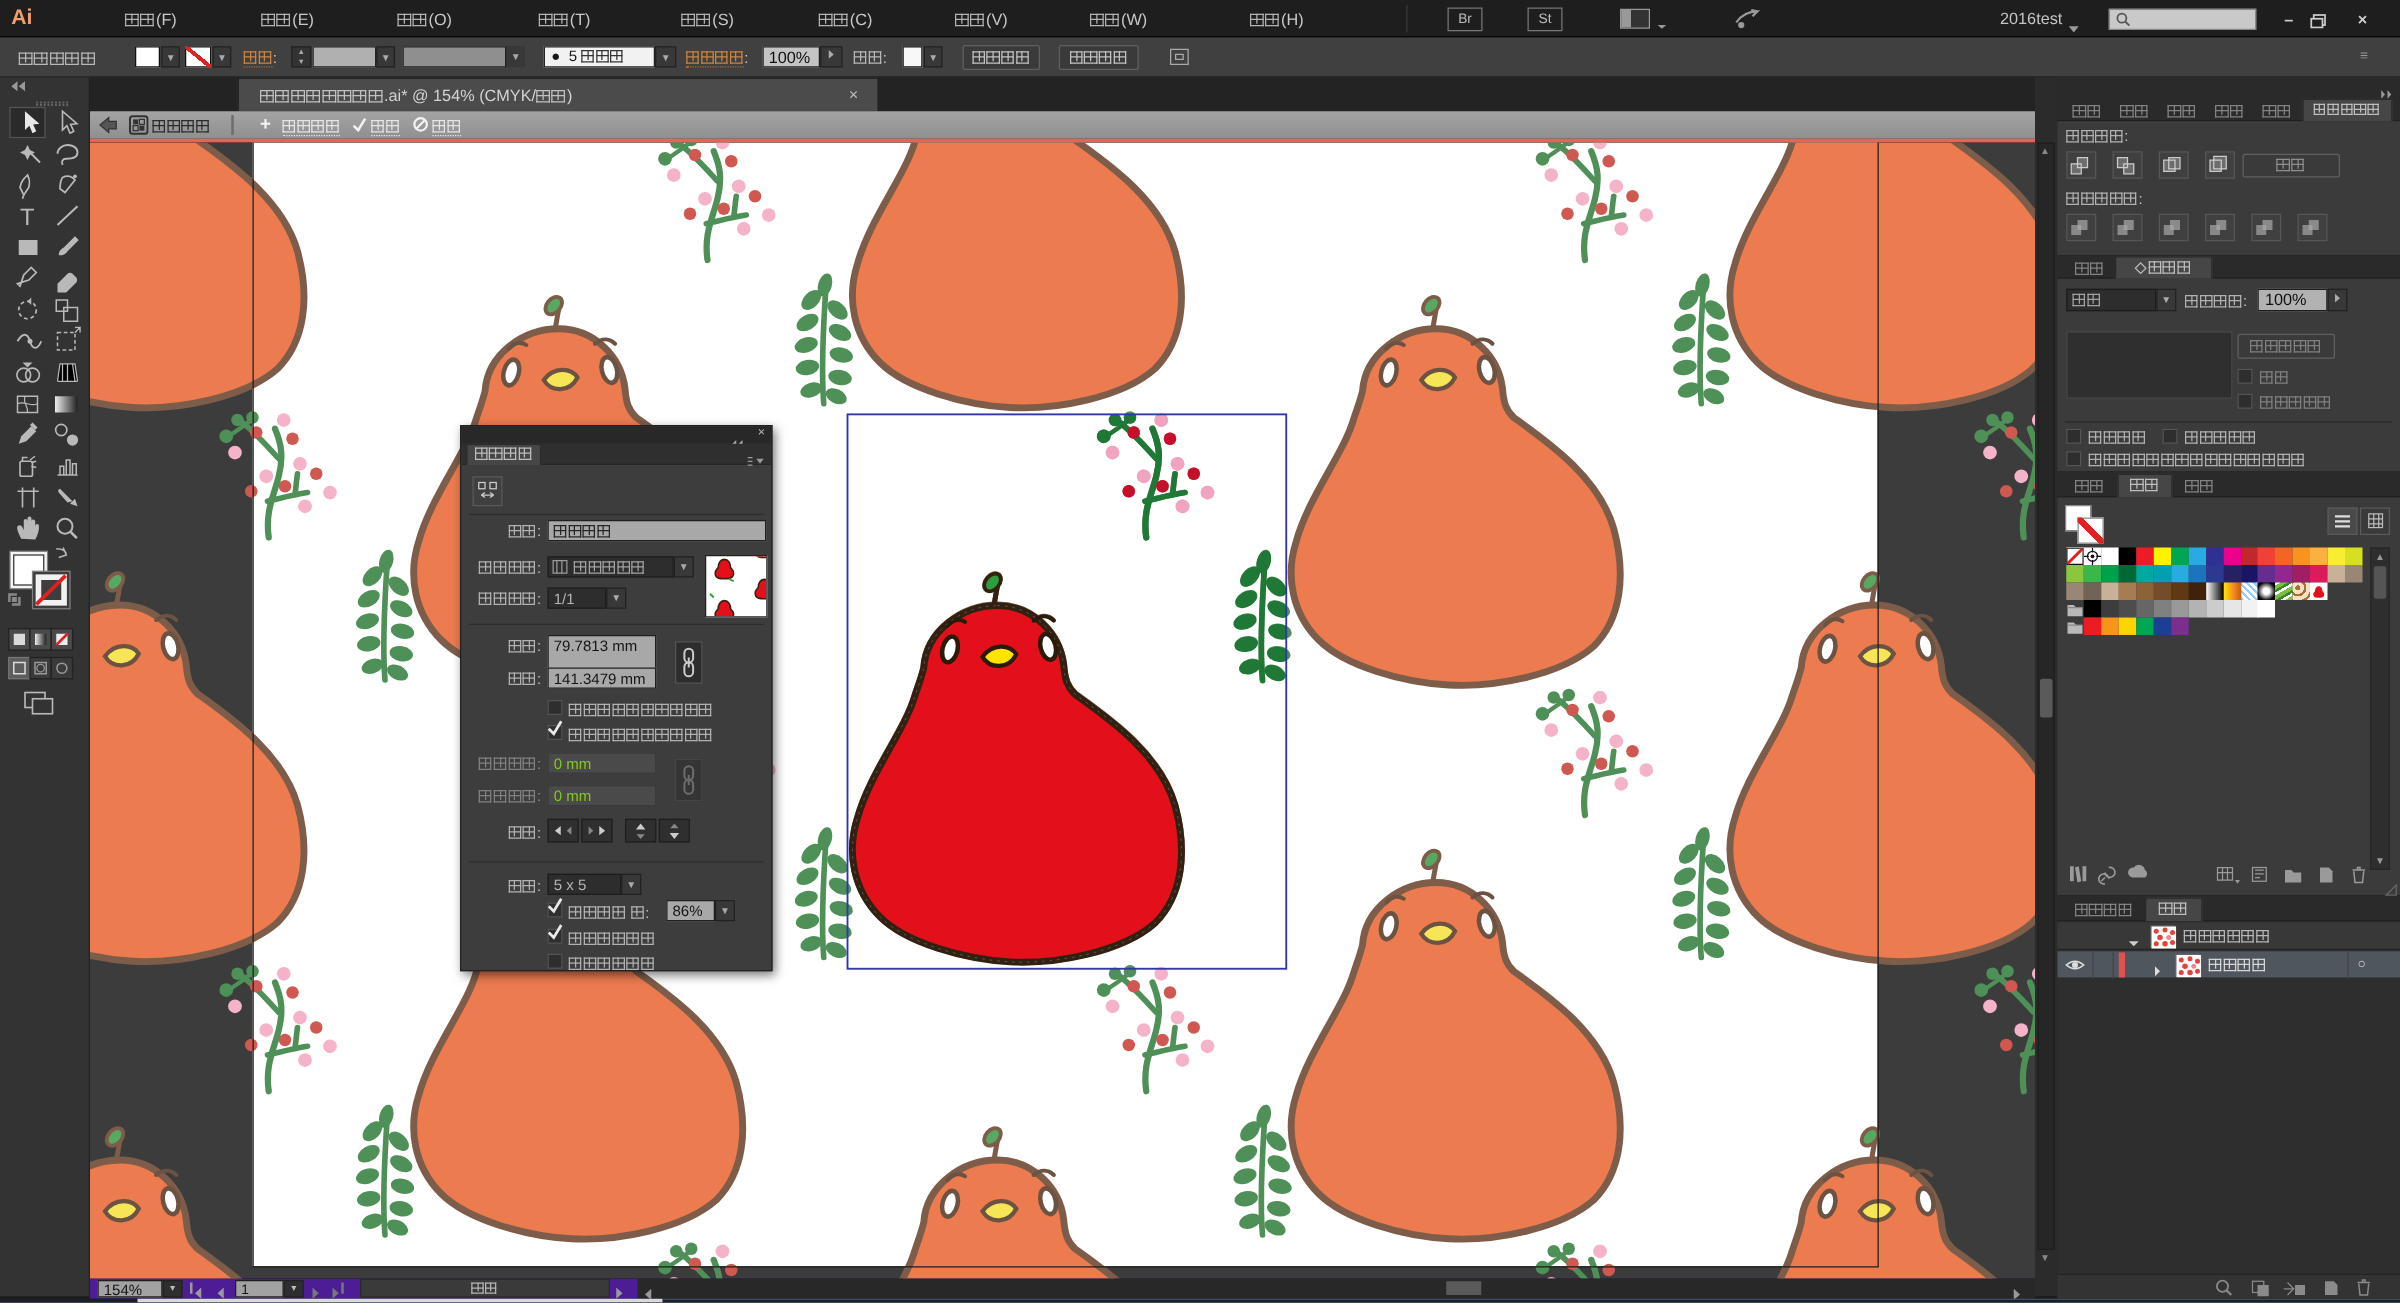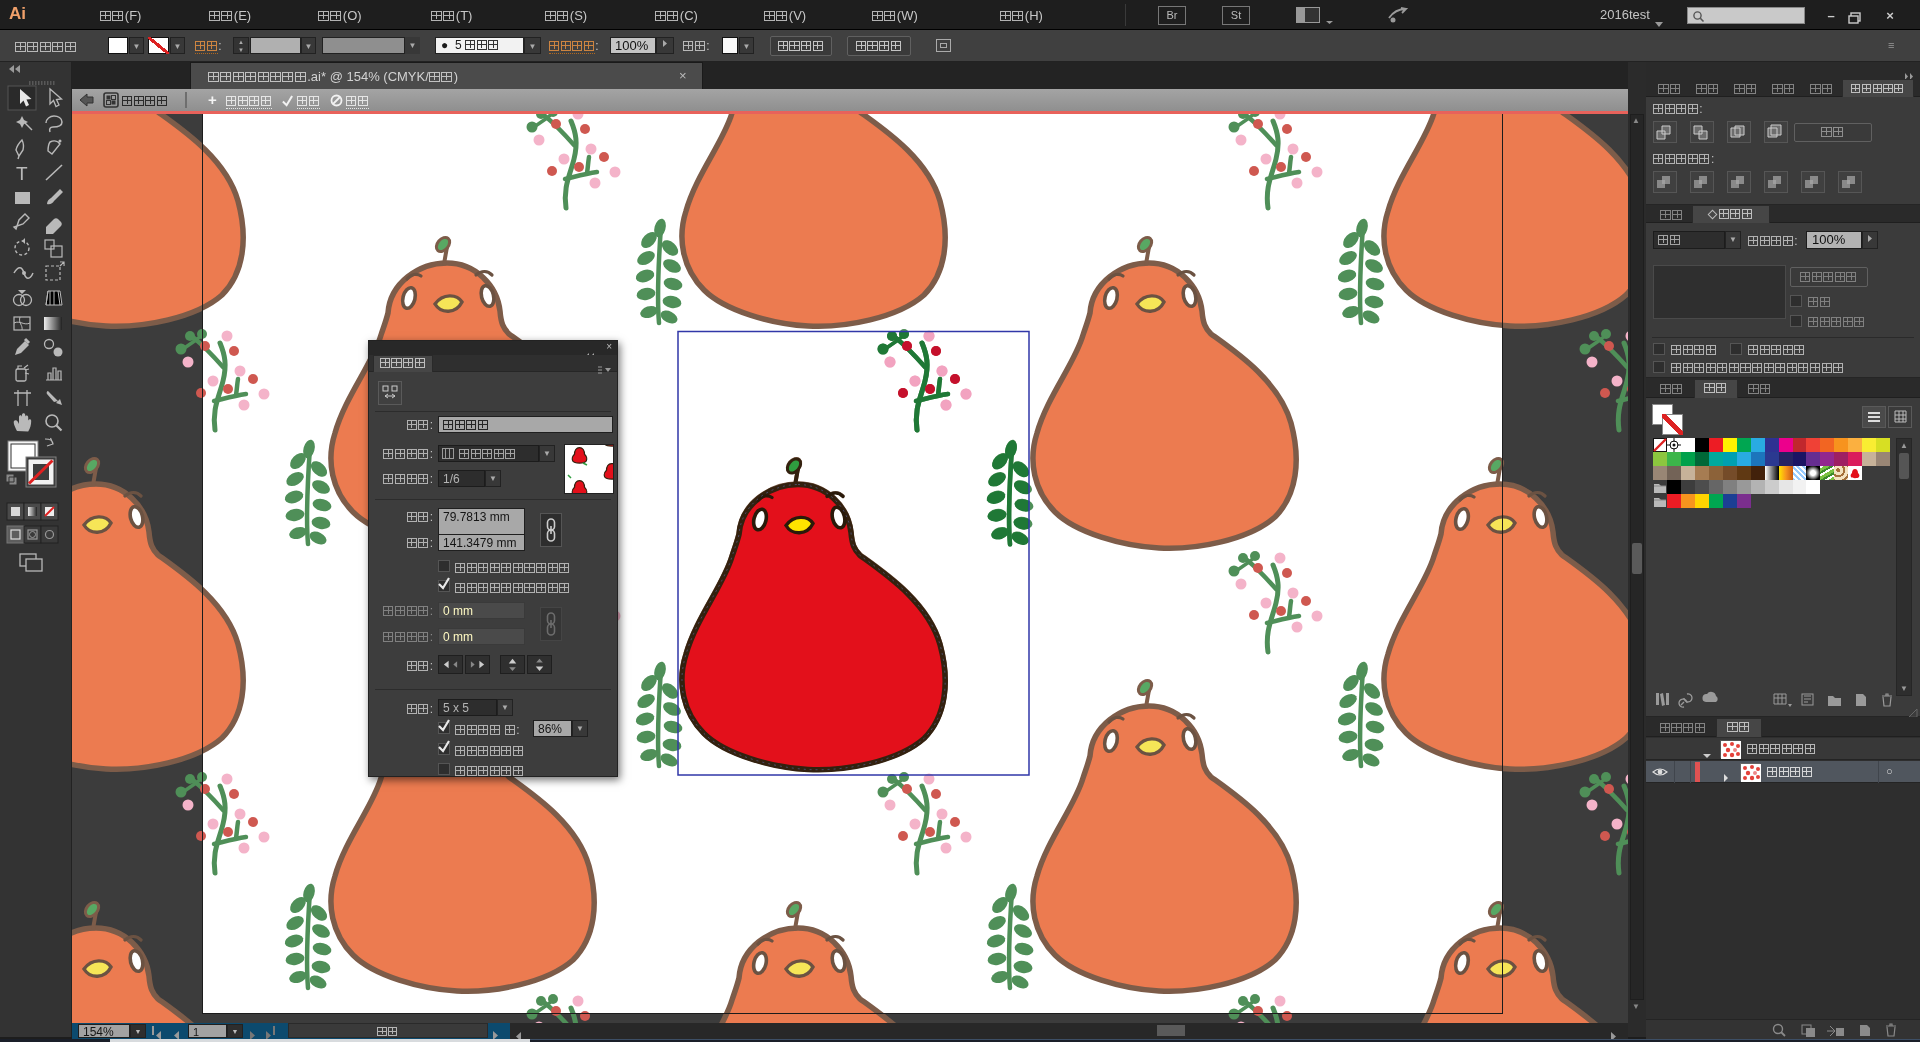--- a/index.html
+++ b/index.html
@@ -9,21 +9,21 @@
  background:linear-gradient(currentColor,currentColor) 0 0/100% 1px no-repeat,
  linear-gradient(currentColor,currentColor) 0 47%/100% 1px no-repeat,
  linear-gradient(currentColor,currentColor) 0 100%/100% 1px no-repeat,
  linear-gradient(currentColor,currentColor) 0 0/1px 100% no-repeat,
  linear-gradient(currentColor,currentColor) 100% 0/1px 100% no-repeat,
  linear-gradient(currentColor,currentColor) 52% 0/1px 80% no-repeat}
 .dim{--pf:#ec7b50;--po:#7d5c49;--fo:#6b5242;--lf:#58a863;--bk:#f6e557;--gr:#4f8f58;--re:#cf5850;--pk:#f4b3c9}
 .ful{--pf:#e3101b;--po:#33210f;--fo:#2a1a0a;--lf:#2f9d3f;--bk:#ffe400;--gr:#1f7836;--re:#c5102c;--pk:#f2a3c0}
 .dot{border-bottom:1px dotted #9a9a9a;padding-bottom:0px}
 .fld{background:#a8a8a8;color:#151515;border:1px solid #1f1f1f;font-size:12px;line-height:14px;padding:1px 4px;overflow:hidden;white-space:nowrap}
-.dfl{background:#4a4a4a;color:#fef9c3;border:1px solid #3a3a3a;font-size:12px;line-height:14px;padding:1px 4px;overflow:hidden;white-space:nowrap}
+.dfl{background:#4a4a4a;color:#84cc16;border:1px solid #3a3a3a;font-size:12px;line-height:14px;padding:1px 4px;overflow:hidden;white-space:nowrap}
 .drp{background:#2d2d2d;color:#b4b4b4;border:1px solid #1c1c1c;font-size:12px;line-height:14px;padding:1px 4px;white-space:nowrap}
 .btn{background:#3a3a3a;color:#d6d6d6;border:1px solid #606060;border-radius:2px;font-size:12px;text-align:center}
 .cb{width:12px;height:12px;background:#2e2e2e;border:1px solid #555}
 .lbl{color:#c2c2c2;font-size:12px;white-space:nowrap}
 .dlbl{color:#8a8a8a;font-size:12px;white-space:nowrap}
 .tab{background:#464646;color:#cfcfcf;font-size:12px;text-align:center;line-height:17px;border:1px solid #2a2a2a;border-bottom:none}
 .itab{color:#8f8f8f;font-size:12px;text-align:center;line-height:17px}
 .ddb{background:#383838;border:1px solid #222;color:#aaa;font-size:8px;text-align:center;line-height:17px}
 </style></head><body>
 <div id="root">
@@ -320,21 +320,21 @@
         </g>
 <rect x="678.0" y="331.5" width="351.0" height="443.5" fill="none" stroke="#3137a8" stroke-width="1.5"></rect>
 <path d="M202.5,114 V1013 M1502.5,114 V1013 M202,1013.5 H1503" stroke="#1c1c1c" stroke-width="1" fill="none"></path>
 </svg></div>
     <div class="ab" style="left:1628px;top:62px;width:18px;height:975px;background:#2b2b2b">
 <div class="ab" style="left:2px;top:52px;width:14px;height:886px;background:#262626;border:1px solid #1e1e1e"></div>
 <span class="ab" style="left:4px;top:54px;color:#888;font-size:8px">▲</span>
 <div class="ab" style="left:4px;top:481px;width:10px;height:31px;background:#5a5a5a;border-radius:2px"></div>
 <span class="ab" style="left:4px;top:940px;color:#888;font-size:8px">▼</span>
 </div>
-    <div class="ab" style="left:72px;top:1023px;width:1556px;height:16px;background:#0c4a6e">
+    <div class="ab" style="left:72px;top:1023px;width:1556px;height:16px;background:#4c1d95">
 <span class="ab fld" style="left:6px;top:1px;width:52px;height:14px;background:#a2a2a2;font-size:12px;line-height:12px">154%</span>
 <span class="ab" style="left:58px;top:1px;width:16px;height:14px;background:#2e2e2e;border:1px solid #222;color:#bbb;font-size:7px;text-align:center;line-height:13px">▼</span>
 <span class="ab" style="left:83px;top:3px"><svg width="7" height="9" viewBox="0 0 7 9">
           <path d="M6,0 L1,4.5 L6,9 Z" fill="#9a9a9a"></path>
         </svg></span>
       <span class="ab" style="left:80px;top:3px;width:2px;height:9px;background:#9a9a9a"></span>
 <span class="ab" style="left:101px;top:3px"><svg width="7" height="9" viewBox="0 0 7 9">
           <path d="M6,0 L1,4.5 L6,9 Z" fill="#9a9a9a"></path>
         </svg></span>
 <span class="ab fld" style="left:116px;top:1px;width:39px;height:14px;background:#a2a2a2;font-size:11px;line-height:12px">1</span>
@@ -669,21 +669,21 @@
           </g>
 <g transform="translate(2,33) scale(1.25)">
             <path d="M10,2 c2.6,0 4,2.6 4,5.4 c1.4,1.4 2.6,2.6 1.4,5.4 c-1.4,2.2 -9.4,2.2 -10.8,0 c-1.2,-2.8 0,-4 1.4,-5.4 c0,-2.8 1.4,-5.4 4,-5.4 z" fill="#e3101b" stroke="#33210f" stroke-width="1"></path>
           </g>
 <g transform="translate(34,-17) scale(1.25)">
             <path d="M10,2 c2.6,0 4,2.6 4,5.4 c1.4,1.4 2.6,2.6 1.4,5.4 c-1.4,2.2 -9.4,2.2 -10.8,0 c-1.2,-2.8 0,-4 1.4,-5.4 c0,-2.8 1.4,-5.4 4,-5.4 z" fill="#e3101b" stroke="#33210f" stroke-width="1"></path>
           </g>
 <path d="M18,18 l4,2 m-19,10 l3,3" stroke="#2f9d3f" stroke-width="1.5"></path>
 </svg></span>
       <span class="ab lbl" style="left:0px;top:131px;width:64px;text-align:right"><i></i><i></i><i></i><i></i>:</span>
-      <span class="ab drp" style="left:69px;top:129px;width:47px;height:17px">1/6</span>
+      <span class="ab drp" style="left:69px;top:129px;width:47px;height:17px">1/1</span>
       <span class="ab ddb" style="left:116px;top:129px;width:16px;height:17px;line-height:15px">▼</span>
       <div class="ab" style="left:6px;top:158px;width:236px;height:1px;background:#2c2c2c"></div>
       <span class="ab lbl" style="left:0px;top:169px;width:64px;text-align:right"><i></i><i></i>:</span>
       <span class="ab fld" style="left:69px;top:167px;width:87px;height:31px">79.7813 mm</span>
       <span class="ab lbl" style="left:0px;top:195px;width:64px;text-align:right"><i></i><i></i>:</span>
       <span class="ab fld" style="left:69px;top:193px;width:87px;height:17px">141.3479 mm</span>
       <span class="ab" style="left:171px;top:172px;width:22px;height:34px;background:#2d2d2d;border:1px solid #555"><svg width="20" height="32">
           <rect x="6.5" y="5" width="7" height="11" rx="3.5" fill="none" stroke="#ccc" stroke-width="1.6"></rect>
           <rect x="6.5" y="16" width="7" height="11" rx="3.5" fill="none" stroke="#ccc" stroke-width="1.6"></rect>
           <path d="M10,12 v8" stroke="#ccc" stroke-width="1.6"></path>

